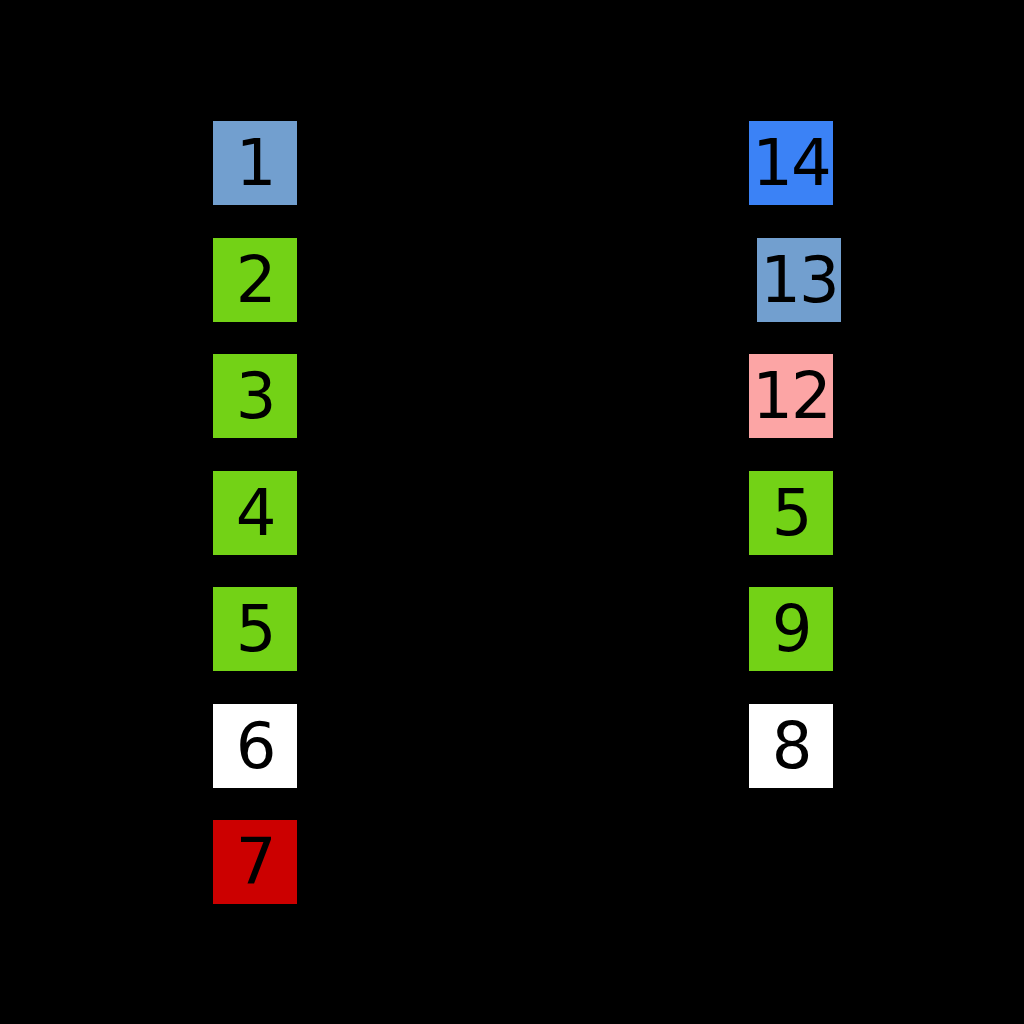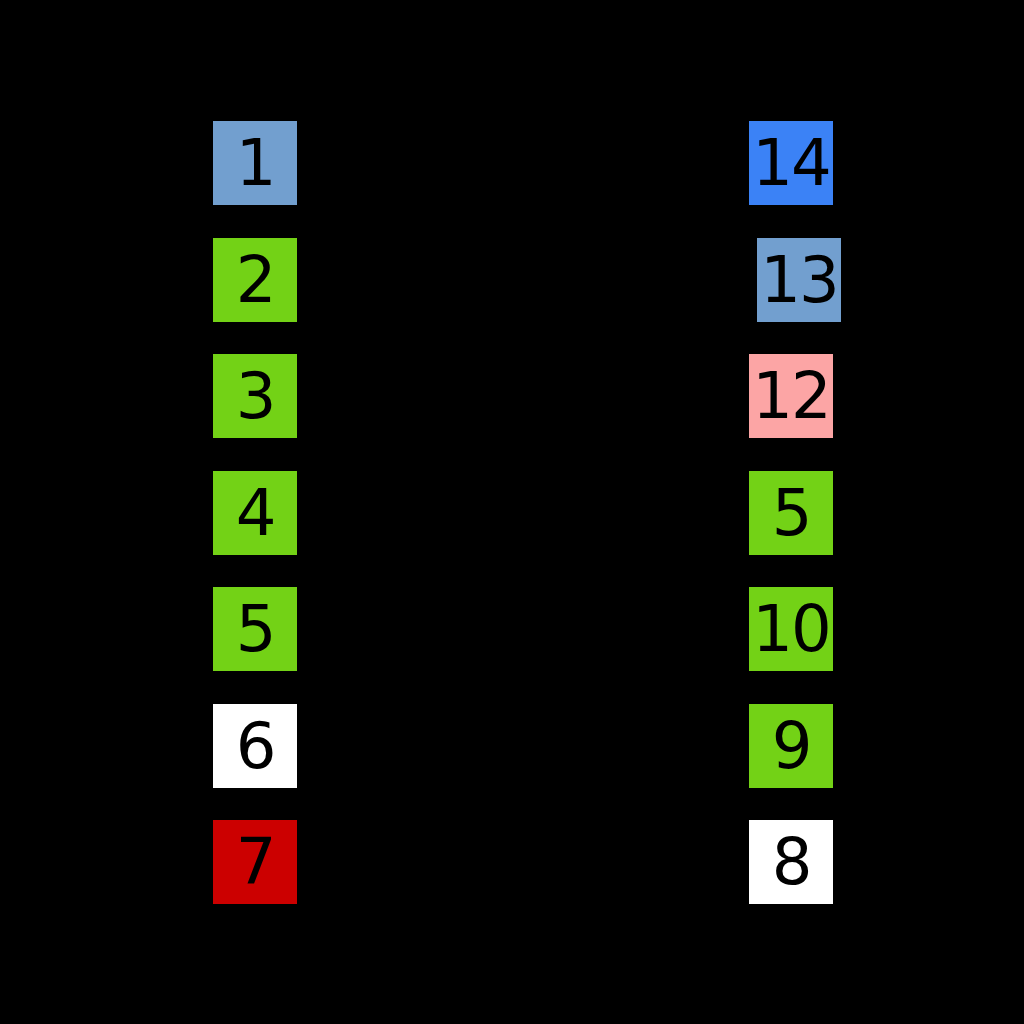--- a/index.html
+++ b/index.html
@@ -50,18 +50,17 @@
     <div class="pin-square" style="background: rgb(115, 210, 22);">5</div>
     <div class="pin-square" style="background: rgb(255, 255, 255);">6</div>
     <div class="pin-square" style="background: rgb(204, 0, 0);">7</div>
   </div>
 
   <div class="pin-column right">
     <div class="pin-square" style="background: #3b82f6;">14</div>
     <div class="pin-square" style="background: rgb(114, 159, 207); margin-left: 8px;">13</div>
     <div class="pin-square" style="background: #fca5a5;">12</div>
     <div class="pin-square" style="background: rgb(115, 210, 22);">5</div>
-    <div class="pin-square" style="background: rgb(115, 210, 22);">10</div>
     <div class="pin-square" style="background: rgb(115, 210, 22);">9</div>
     <div class="pin-square" style="background: rgb(255, 255, 255);">8</div>
   </div>
 
 </div>
 
 </body></html>

